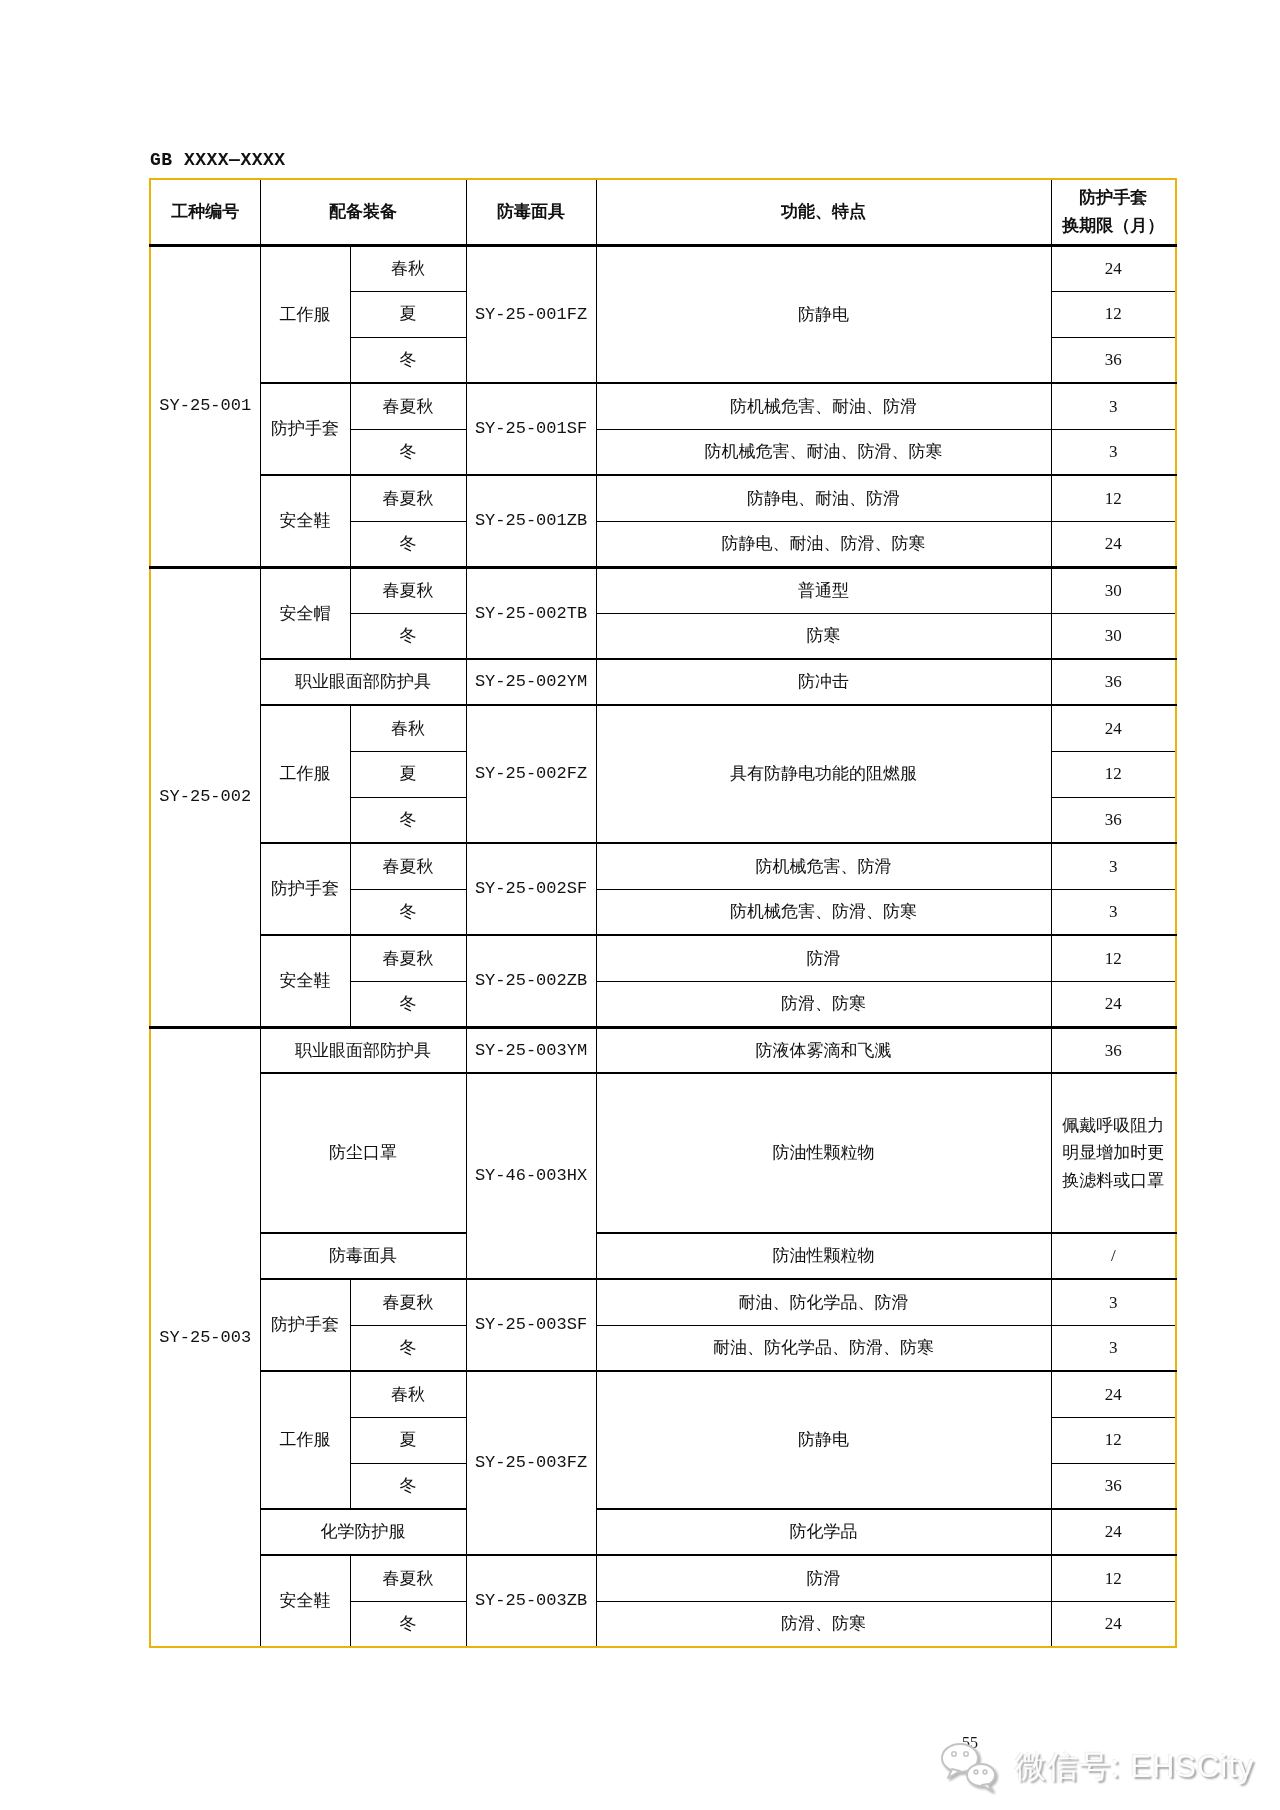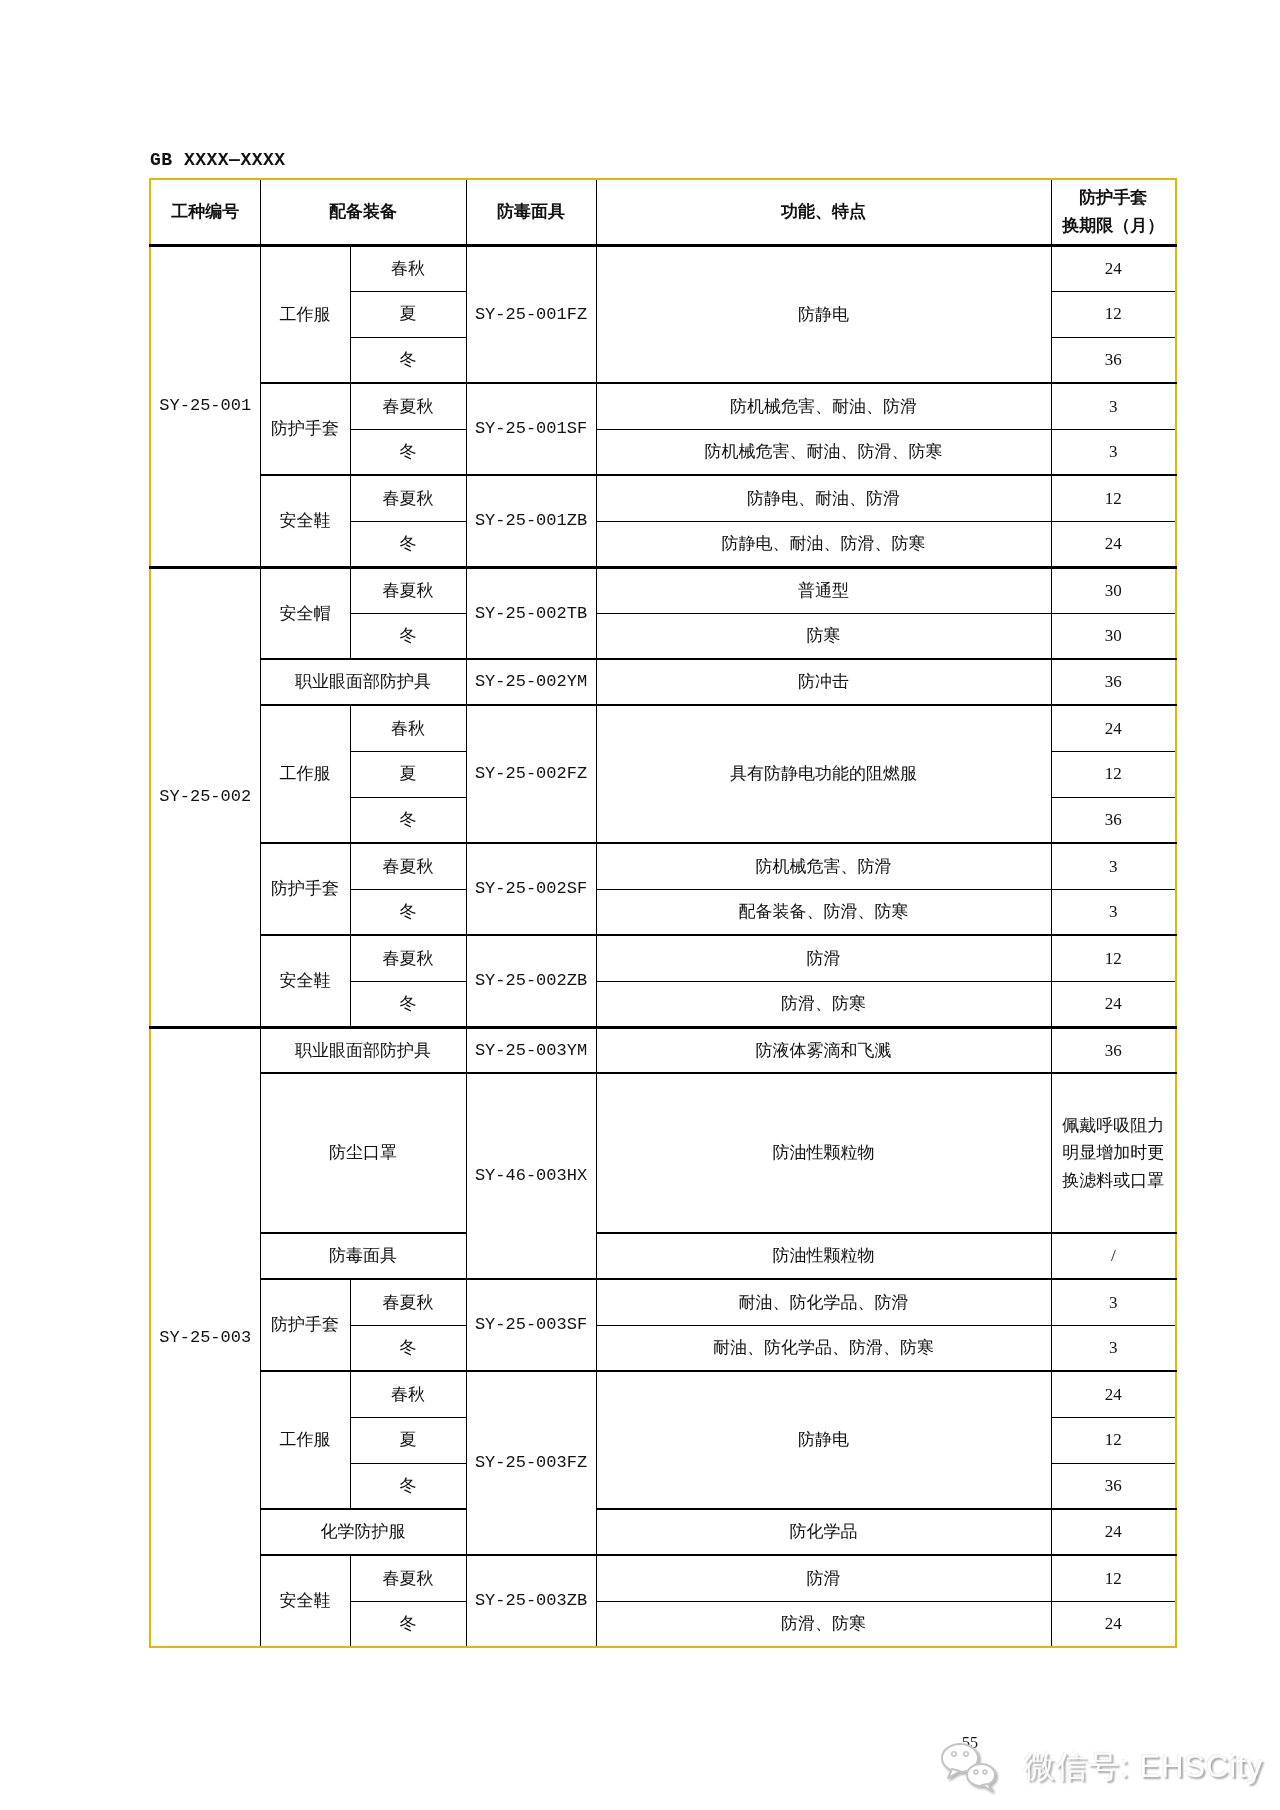--- a/index.html
+++ b/index.html
@@ -21,21 +21,21 @@
   .codecell{font-family:"Liberation Mono",monospace;font-size:15px;letter-spacing:0;margin-left:15px;}
   .featcell{text-align:left;padding-left:14px;padding-right:10px;margin-left:10px;}
   .monthcell{padding:4px 16px;line-height:1.95;white-space:pre-line;}
   .seccell{font-family:"Liberation Mono",monospace;font-size:15px;}
   tr.gs > td{border-top:2px solid #000;}
   tr.ss > td{border-top:3px solid #000;}
   .ppe thead th{border-bottom:3px solid #000;}
   .page-num{position:absolute;left:962px;top:1734px;font-size:16px;
     font-family:"Liberation Serif",serif;text-align:center;}
   .watermark{position:absolute;left:938px;top:1740px;display:flex;
-    align-items:center;gap:24px;}
+    align-items:center;gap:15px;}
   .wm-icon{width:62px;height:54px;flex:0 0 auto;
     filter:drop-shadow(2px 2px 1px #b5b5b5);}
   .wm-text{font-family:"Liberation Sans",sans-serif;font-size:31px;color:#fdfdfd;
     text-shadow:2px 2px 2px #a3a3a3, -1px -1px 0 #eeeeee;white-space:nowrap;
     letter-spacing:1px;}
 </style>
 </head>
 <body>
 
 <div>
@@ -140,21 +140,21 @@
       </tr>
       <tr class="gs">
         <td rowspan="2">防护手套</td>
         <td>春夏秋</td>
         <td rowspan="2" class="codecell">SY-25-002SF</td>
         <td class="featcell">防机械危害、防滑</td>
         <td class="monthcell">3</td>
       </tr>
       <tr>
         <td>冬</td>
-        <td class="featcell">配备装备、防滑、防寒</td>
+        <td class="featcell">防机械危害、防滑、防寒</td>
         <td class="monthcell">3</td>
       </tr>
       <tr class="gs">
         <td rowspan="2">安全鞋</td>
         <td>春夏秋</td>
         <td rowspan="2" class="codecell">SY-25-002ZB</td>
         <td class="featcell">防滑</td>
         <td class="monthcell">12</td>
       </tr>
       <tr>

